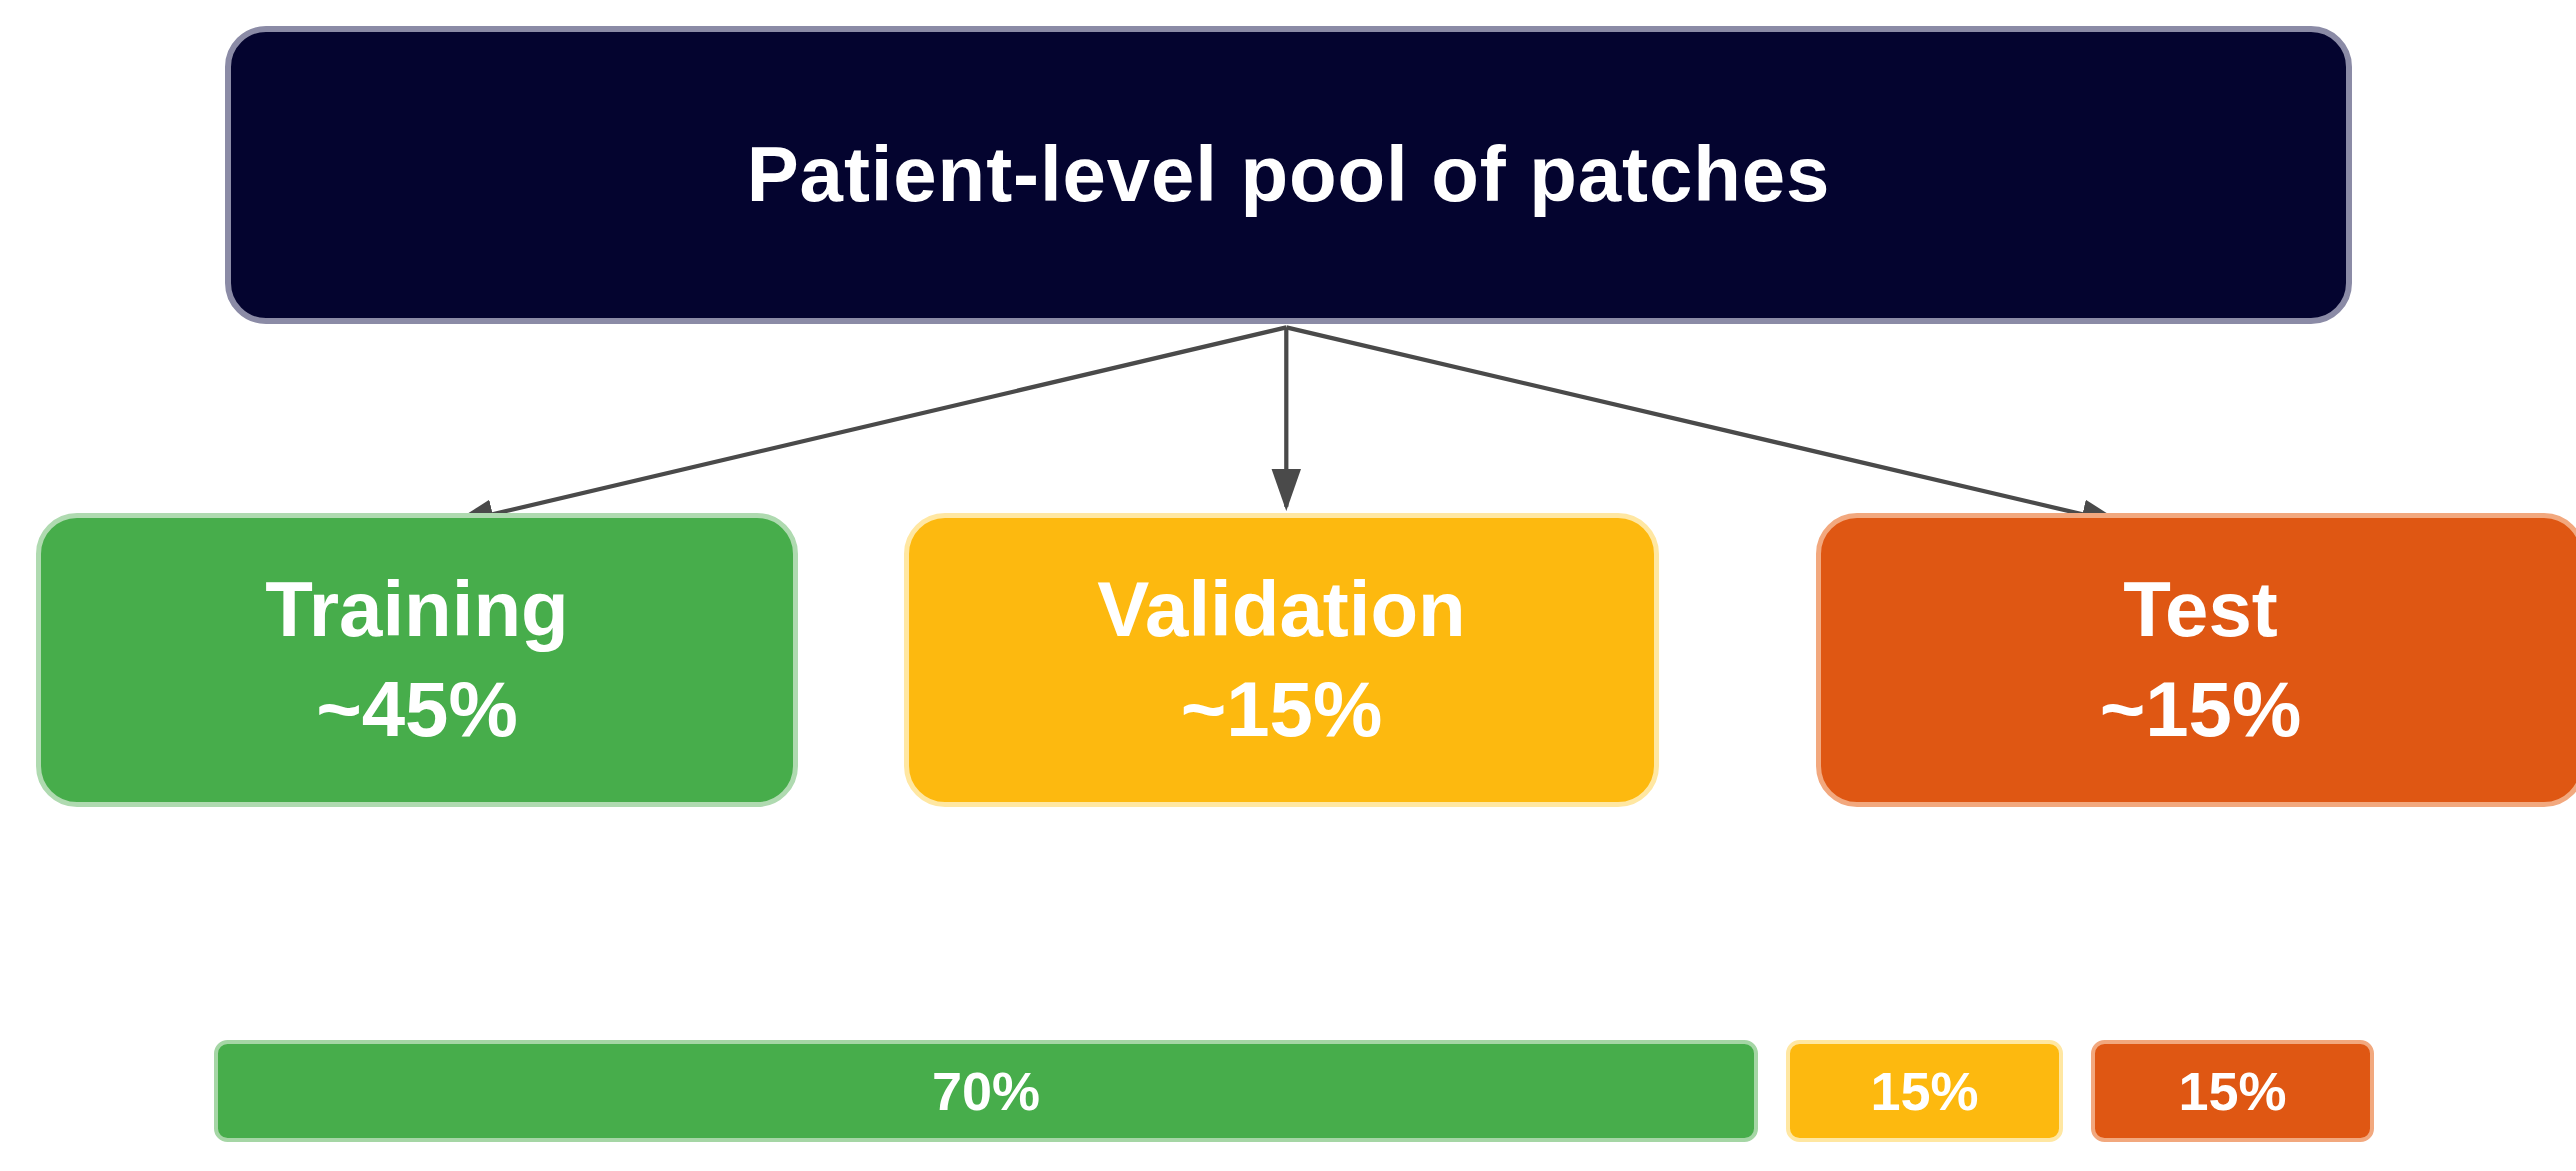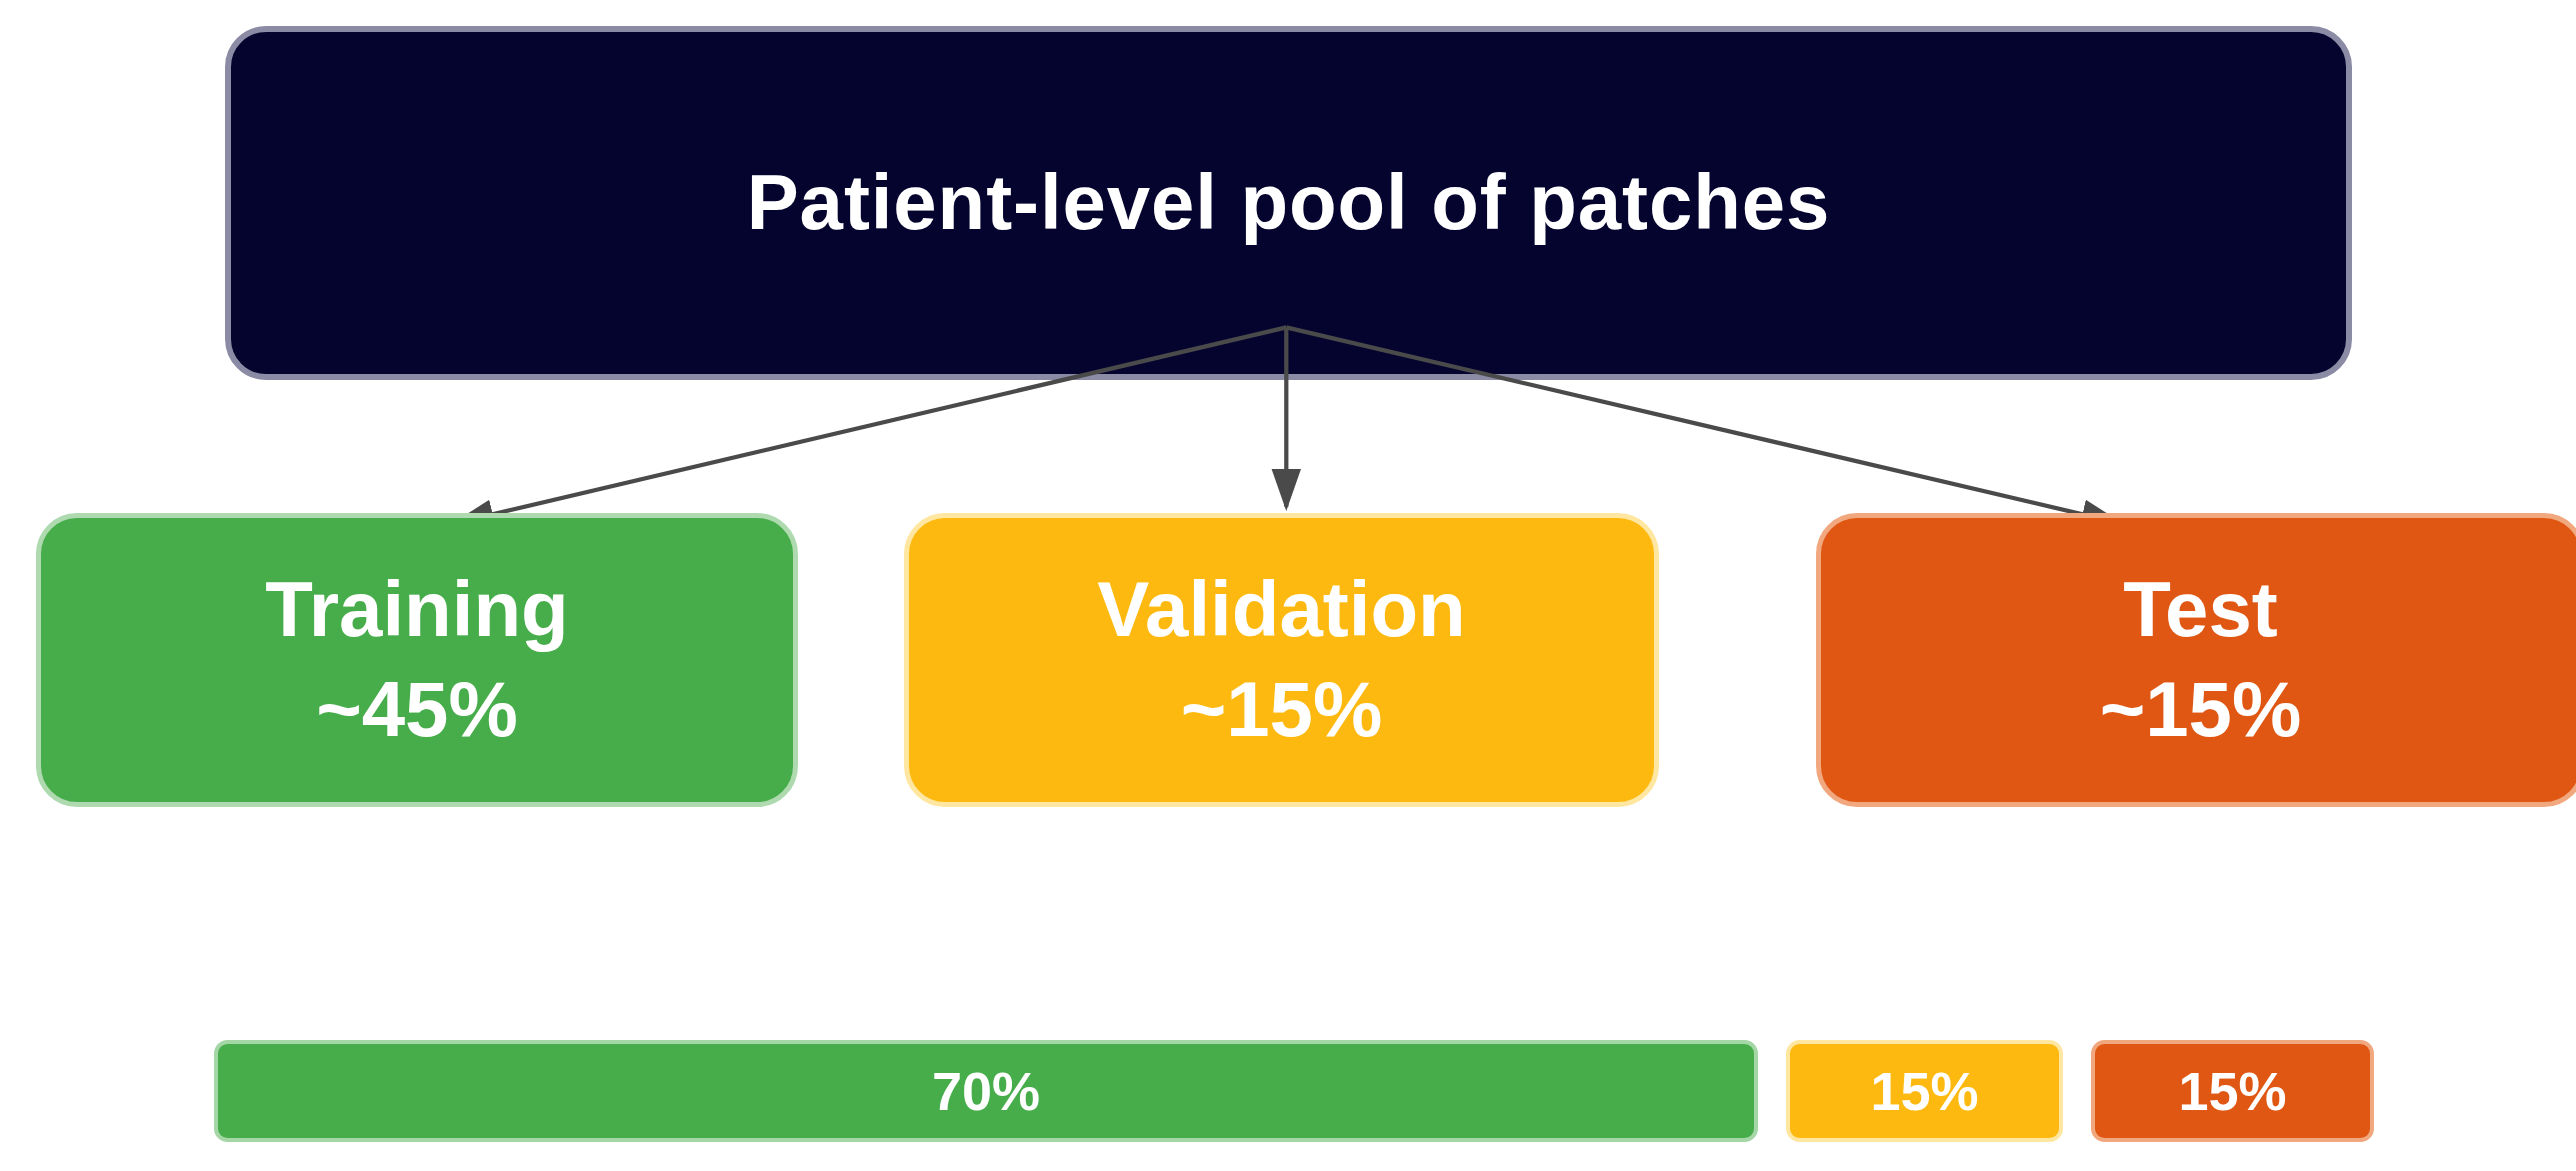--- a/index.html
+++ b/index.html
@@ -15,21 +15,21 @@
     font-family: "Liberation Sans", sans-serif;
     overflow: hidden;
   }
 
   
   .pool-box {
     position: absolute;
     left: 225px;
     top: 25.5px;
     width: 2127px;
-    height: 354px;
+    height: 298px;
     box-sizing: border-box;
     border: 6px solid #8B8BA6;
     border-radius: 41px;
     background: #04042F;
     display: flex;
     align-items: center;
     justify-content: center;
   }
   .pool-label {
     color: #ffffff;

